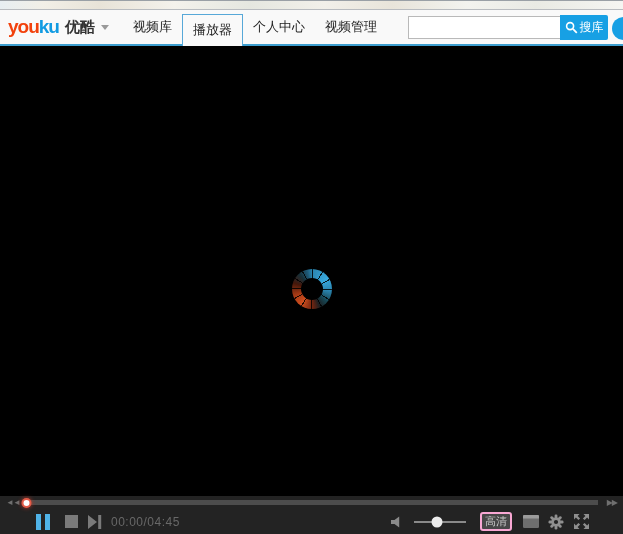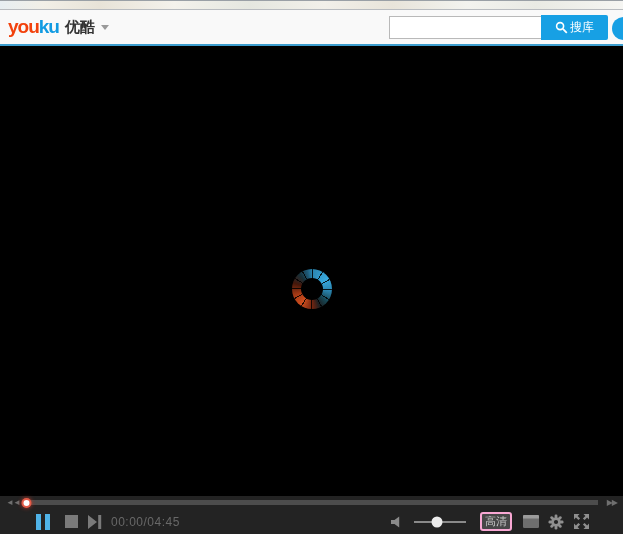--- a/index.html
+++ b/index.html
@@ -46,21 +46,21 @@
     margin-top:4px; line-height:29px; margin-bottom:-2px;
   }
 
   .search-wrap { margin-left:auto; display:flex; align-items:center; margin-right:15px; }
   .search-input {
     width:152px; height:23px; border:1px solid #b9b9b9; border-right:none;
     background:#fff; font-size:12px; padding:0 5px; outline:none;
     font-family:"Liberation Sans","DejaVu Sans",sans-serif;
   }
   .search-btn {
-    height:25px; width:67px; border:none; background:#17a0e4; color:#fff;
+    height:25px; width:48px; border:none; background:#17a0e4; color:#fff;
     font-size:12px; display:flex; align-items:center; justify-content:center;
     gap:2px; cursor:pointer; border-radius:0 2px 2px 0;
     font-family:"Liberation Sans","DejaVu Sans",sans-serif;
   }
   .corner-circle {
     position:absolute; right:-12px; top:7px; width:23px; height:23px;
     border-radius:50%; background:#17a0e4;
   }
 
   
@@ -130,20 +130,26 @@
 <div class="top-strip"></div>
 
 <div class="header">
   <div class="logo">
     <span class="en you">you</span>
       <span class="en ku">ku</span>
     <span class="cn">优酷</span>
     <span class="caret"></span>
   </div>
 
+  <div class="nav">
+    <div class="nav-item">视频库</div>
+    <div class="nav-item selected">播放器</div>
+    <div class="nav-item">个人中心</div>
+    <div class="nav-item">视频管理</div>
+  </div>
 
   <div class="search-wrap">
     <input class="search-input" type="text" value="" style="">
     <button class="search-btn">
       <svg width="13" height="13" viewBox="0 0 13 13">
         <circle cx="5.1" cy="5.1" r="3.5" fill="none" stroke="#fff" stroke-width="1.6"></circle>
         <line x1="7.9" y1="7.9" x2="11.8" y2="11.8" stroke="#fff" stroke-width="1.8"></line>
       </svg>
       <span>搜库</span>
     </button>

